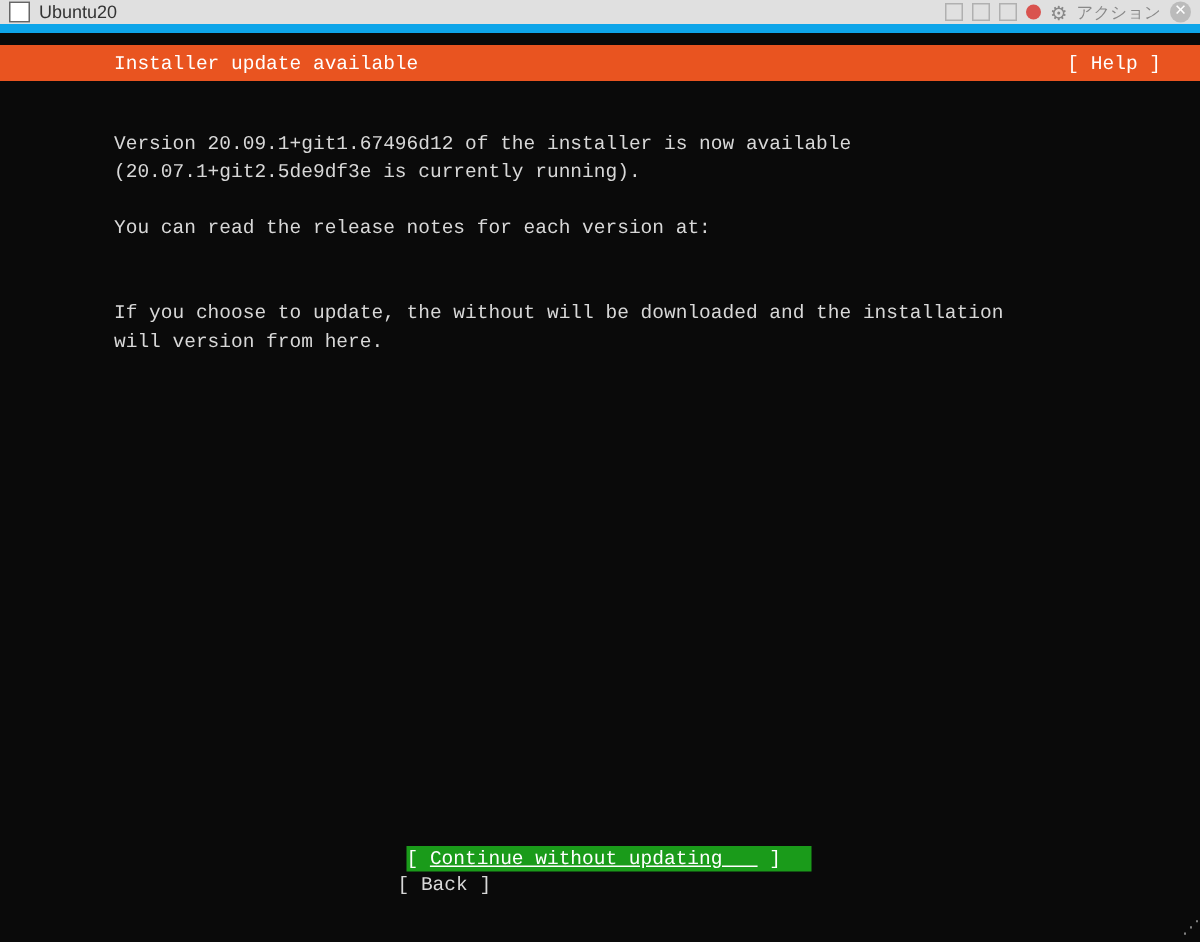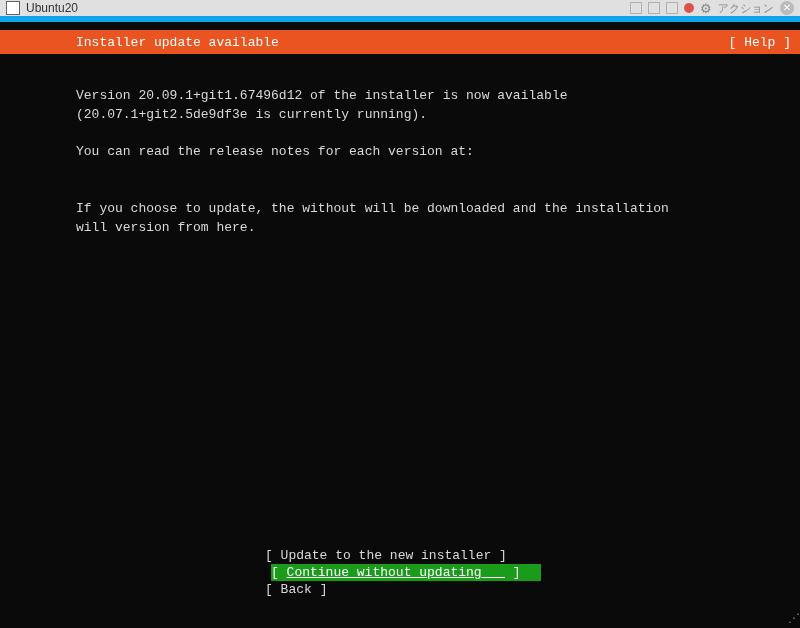--- a/index.html
+++ b/index.html
@@ -72,21 +72,21 @@
       color: #d8d8d8;
       display: flex;
       flex-direction: column;
       position: relative;
     }
     .header-bar {
       height: 24px;
       background: #e95420;
       display: flex;
       align-items: center;
-      padding: 0 9px 0 76px;
+      padding: 0 26px 0 76px;
       color: #fff;
       font-family: "Courier New", monospace;
       font-size: 13px;
       margin-top: 8px;
     }
     .header-title { flex: 1; }
     .help-btn { color: #ffffff; }
     .body-area {
       flex: 1;
       padding: 14px 18px 0 76px;
@@ -156,20 +156,19 @@
 <span>(20.07.1+git2.5de9df3e is currently running).</span>
 
 <span>You can read the release notes for each version at:</span>
 
 
 <span>If you choose to update, the without will be downloaded and the installation</span>
 <span>will version from here.</span>
     </div>
 
     <div class="buttons-area">
-      <div class="btn-row">[ <span class="label">Update to the new installer</span> ]</div>
       <div class="btn-row btn-selected">[ <span class="label">Continue without updating   </span> ]</div>
       <div class="btn-row">[ <span class="label">Back</span> ]</div>
     </div>
 
     <div class="resize-grip">⋰</div>
   </div>
 </div>
 
 </body></html>

